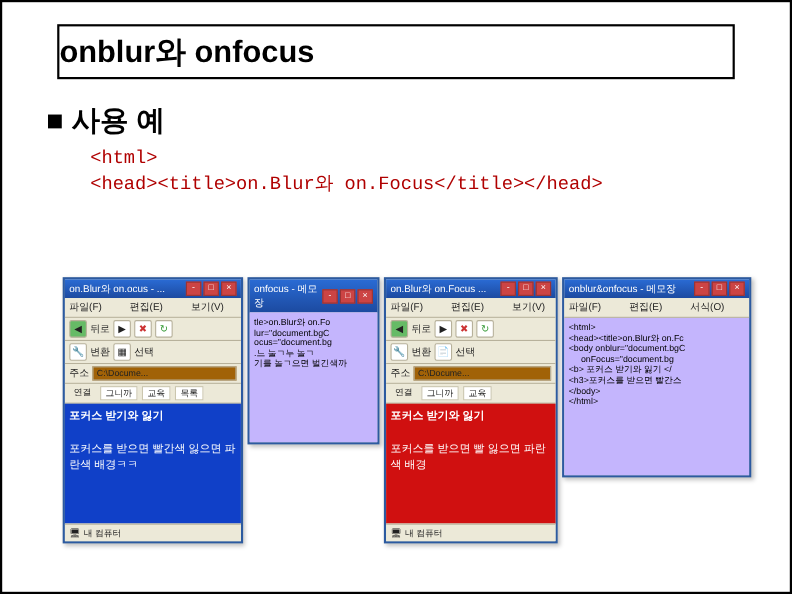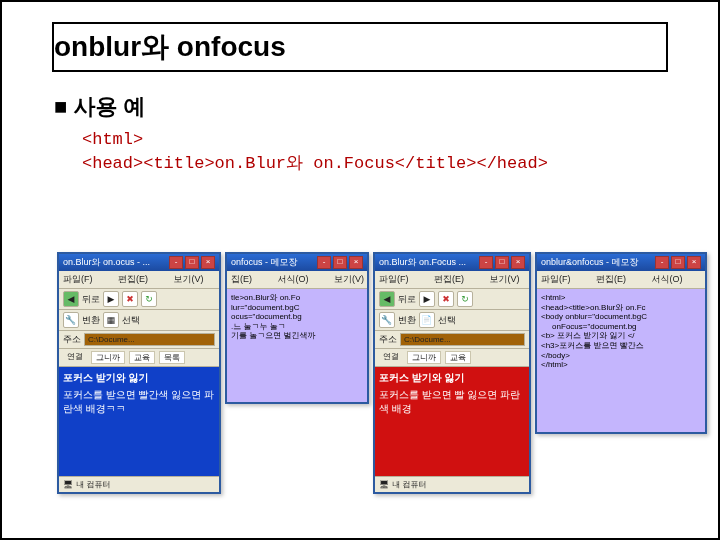--- a/index.html
+++ b/index.html
@@ -1,38 +1,38 @@
 <!DOCTYPE html>
 <html><head>
 <meta charset="utf-8">
 <style>
 html,body{margin:0;padding:0;background:#fff;font-family:"Malgun Gothic","Tahoma",sans-serif}
 .slide{width:720px;height:540px;position:relative;box-sizing:border-box;border:2px solid #000;padding:10px}
 .titlebox{border:2px solid #000;margin:10px 40px 20px;padding:4px 0;text-align:left;font-size:28px;font-weight:700}
-.bullet{font-size:22px;font-weight:700;margin:14px 0 6px 42px}
+.bullet{font-size:26px;font-weight:700;margin:14px 0 6px 30px}
 .code{font-family:"Courier New",monospace;font-size:17px;color:#b00000;margin-left:70px;line-height:1.4}
 .shots{position:absolute;left:55px;top:250px;right:35px;height:260px}
 .winrow{display:flex;gap:4px}
 .win{border:2px solid #2c5aa0;background:#ece9d8;font-size:9px;color:#222;box-shadow:2px 2px 4px rgba(0,0,0,.25);display:flex;flex-direction:column}
 .wintitle{background:linear-gradient(#2a6bd4,#1c4aa0);color:#fff;padding:2px 4px;display:flex;justify-content:space-between;align-items:center;font-size:9px}
 .wintitle .btns{display:flex;gap:2px}
 .wintitle .btns span{width:12px;height:11px;background:#c44;border:1px solid #933;display:inline-block;font-size:8px;text-align:center;line-height:10px;color:#fff}
 .menubar{background:#ece9d8;padding:2px 4px;font-size:9px;border-bottom:1px solid #b7b19b;white-space:nowrap;overflow:hidden}
 .menubar span{margin-right:23px}
 .toolbar{background:#ece9d8;padding:2px 4px;border-bottom:1px solid #b7b19b;display:flex;gap:3px;align-items:center;font-size:9px;white-space:nowrap;overflow:hidden}
 .toolbar .icon{width:14px;height:14px;display:inline-flex;align-items:center;justify-content:center;border:1px solid #b7b19b;border-radius:2px;background:#fff;font-size:9px}
 .addr{background:#a16207;border:1px solid #b7b19b;padding:1px 3px;font-size:8px;flex:1;white-space:nowrap;overflow:hidden}
 .links{background:#ece9d8;padding:2px 4px;border-bottom:1px solid #b7b19b;font-size:8px;display:flex;gap:4px;white-space:nowrap;overflow:hidden}
 .links span{background:#fff;border:1px solid #cbc6ae;padding:0 4px}
 .content{flex:1;padding:4px;font-size:10px;overflow:hidden}
 .blue .content{background:#1040c8;color:#fff}
 .red .content{background:#d01010;color:#fff}
 .white .content{background:#c4b5fd;color:#000;font-family:Liberation Sans, sans-serif;font-size:8px;line-height:1.2;white-space:pre;overflow:hidden}
 .statusbar{background:#ece9d8;border-top:1px solid #b7b19b;padding:2px 4px;font-size:8px;display:flex;align-items:center;gap:3px}
-h3b{font-weight:700;display:block;margin-bottom:3px}
+h3b{font-weight:700;display:block;margin-bottom:16px}
 </style>
 </head>
 <body>
 
 <div class="slide">
   <div class="titlebox">onblur와 onfocus</div>
   <div class="bullet">■  사용 예</div>
   <div class="code">
     <div>&lt;html&gt;</div>
     <div>&lt;head&gt;&lt;title&gt;on.Blur와 on.Focus&lt;/title&gt;&lt;/head&gt;</div>
@@ -89,25 +89,20 @@
       </div>
 
       <div class="win white" style="width:140px;height:148px">
         <div class="wintitle">
           <span>onfocus - 메모장</span>
           <span class="btns">
             <span>-</span>
             <span>□</span>
             <span>×</span>
           </span>
-        </div>
-        <div class="menubar">
-          <span>집(E)</span>
-          <span>서식(O)</span>
-          <span>보기(V)</span>
         </div>
         <div class="content">tle&gt;on.Blur와 on.Fo
 lur="document.bgC
 ocus="document.bg
 .느 눌ㄱ누 놀ㄱ
 기를 놀ㄱ으면 벌긴색까</div>
       </div>
 
       <div class="win red" style="width:154px;height:238px">
         <div class="wintitle">

